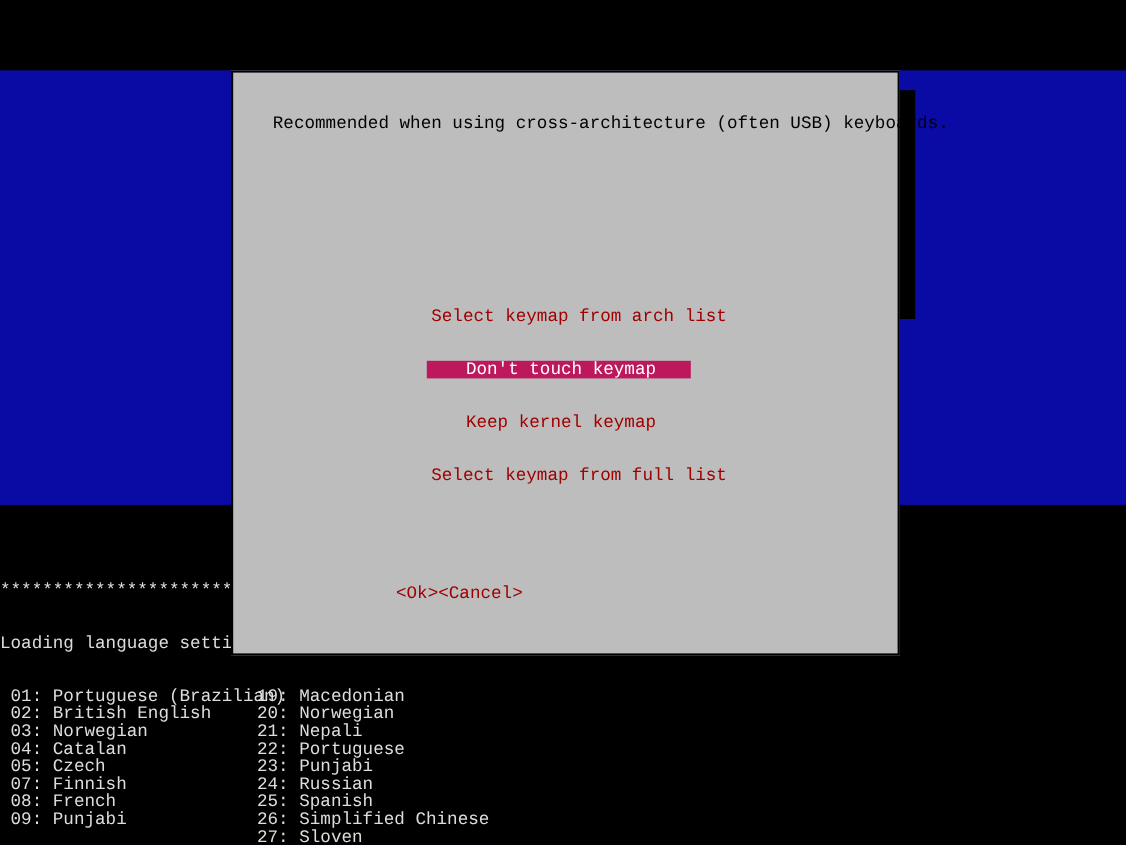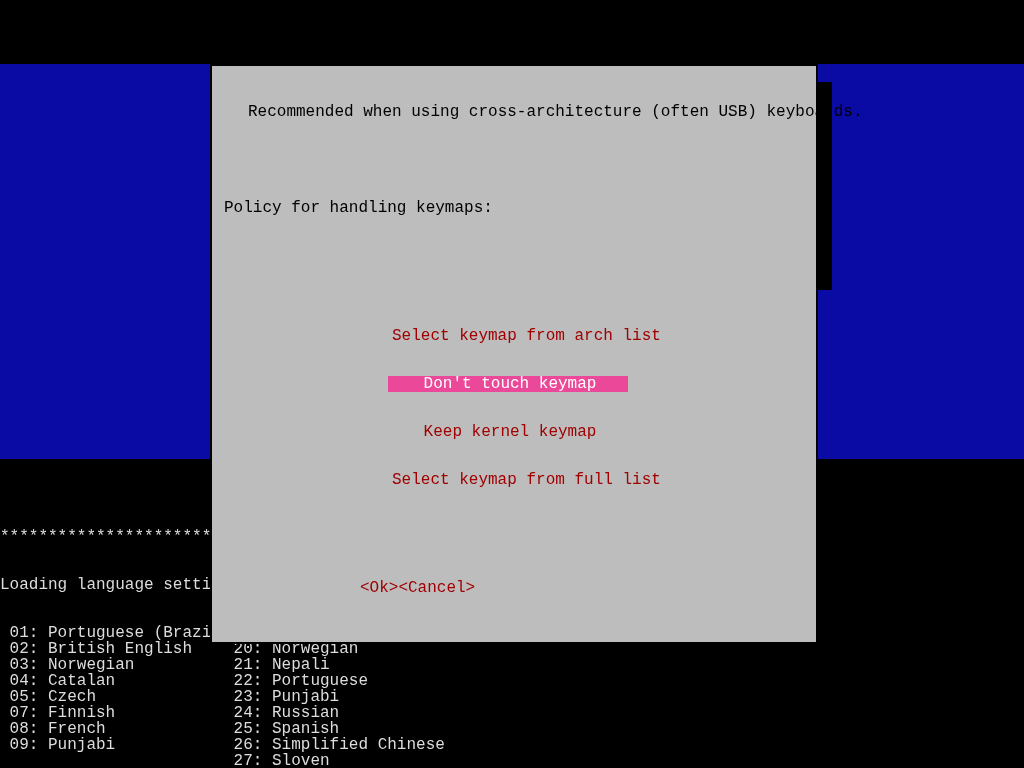--- a/index.html
+++ b/index.html
@@ -49,21 +49,21 @@
     width: 240px;
   }
   .opt {
     height: 16px;
     line-height: 16px;
     padding-left: 4px;
     color: #a00000;
     text-align: center;
   }
   .opt.selected {
-    background: #ec4899;
+    background: #be185d;
     color: #fff;
   }
   .btnrow {
     display: flex;
     padding: 0 156px 0 148px;
     height: 16px;
     line-height: 16px;
     color: #a00000;
     margin-top: 28px;
     margin-bottom: 8px;
@@ -84,21 +84,20 @@
 </head>
 <body>
 
 
 
 <div class="blue-area">
   <div class="dialog-shadow"></div>
   <div class="dialog">
     <div class="line recommend">Recommended when using cross-architecture (often USB) keyboards.</div>
     <div class="line"> </div>
-    <div class="line policy">Policy for handling keymaps:</div>
     <div class="line"> </div>
     <div class="options-block">
       <div class="opt">Select keymap from arch list</div>
       <div class="opt selected">Don't touch keymap</div>
       <div class="opt">Keep kernel keymap</div>
       <div class="opt">Select keymap from full list</div>
     </div>
     <div class="btnrow">
       <span>&lt;Ok&gt;</span>
       <span>&lt;Cancel&gt;</span>

